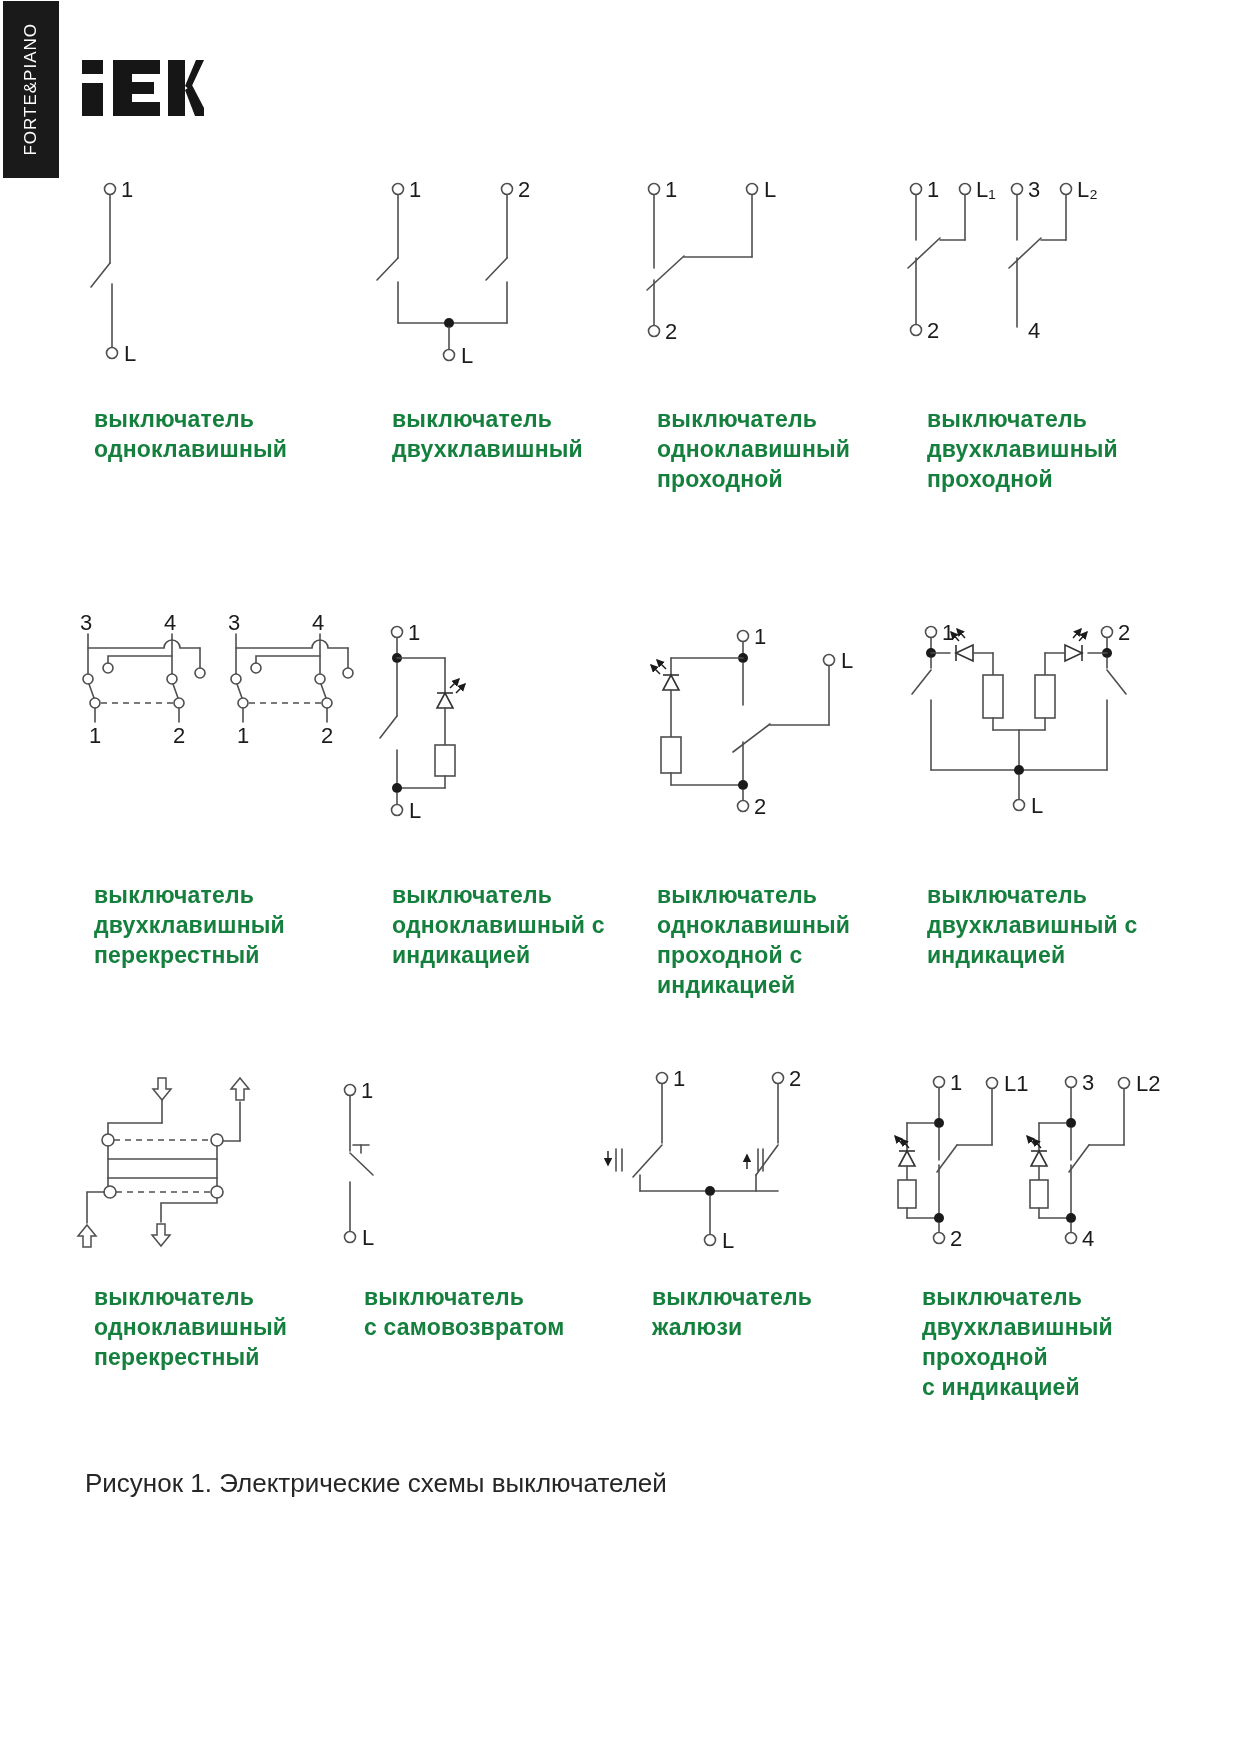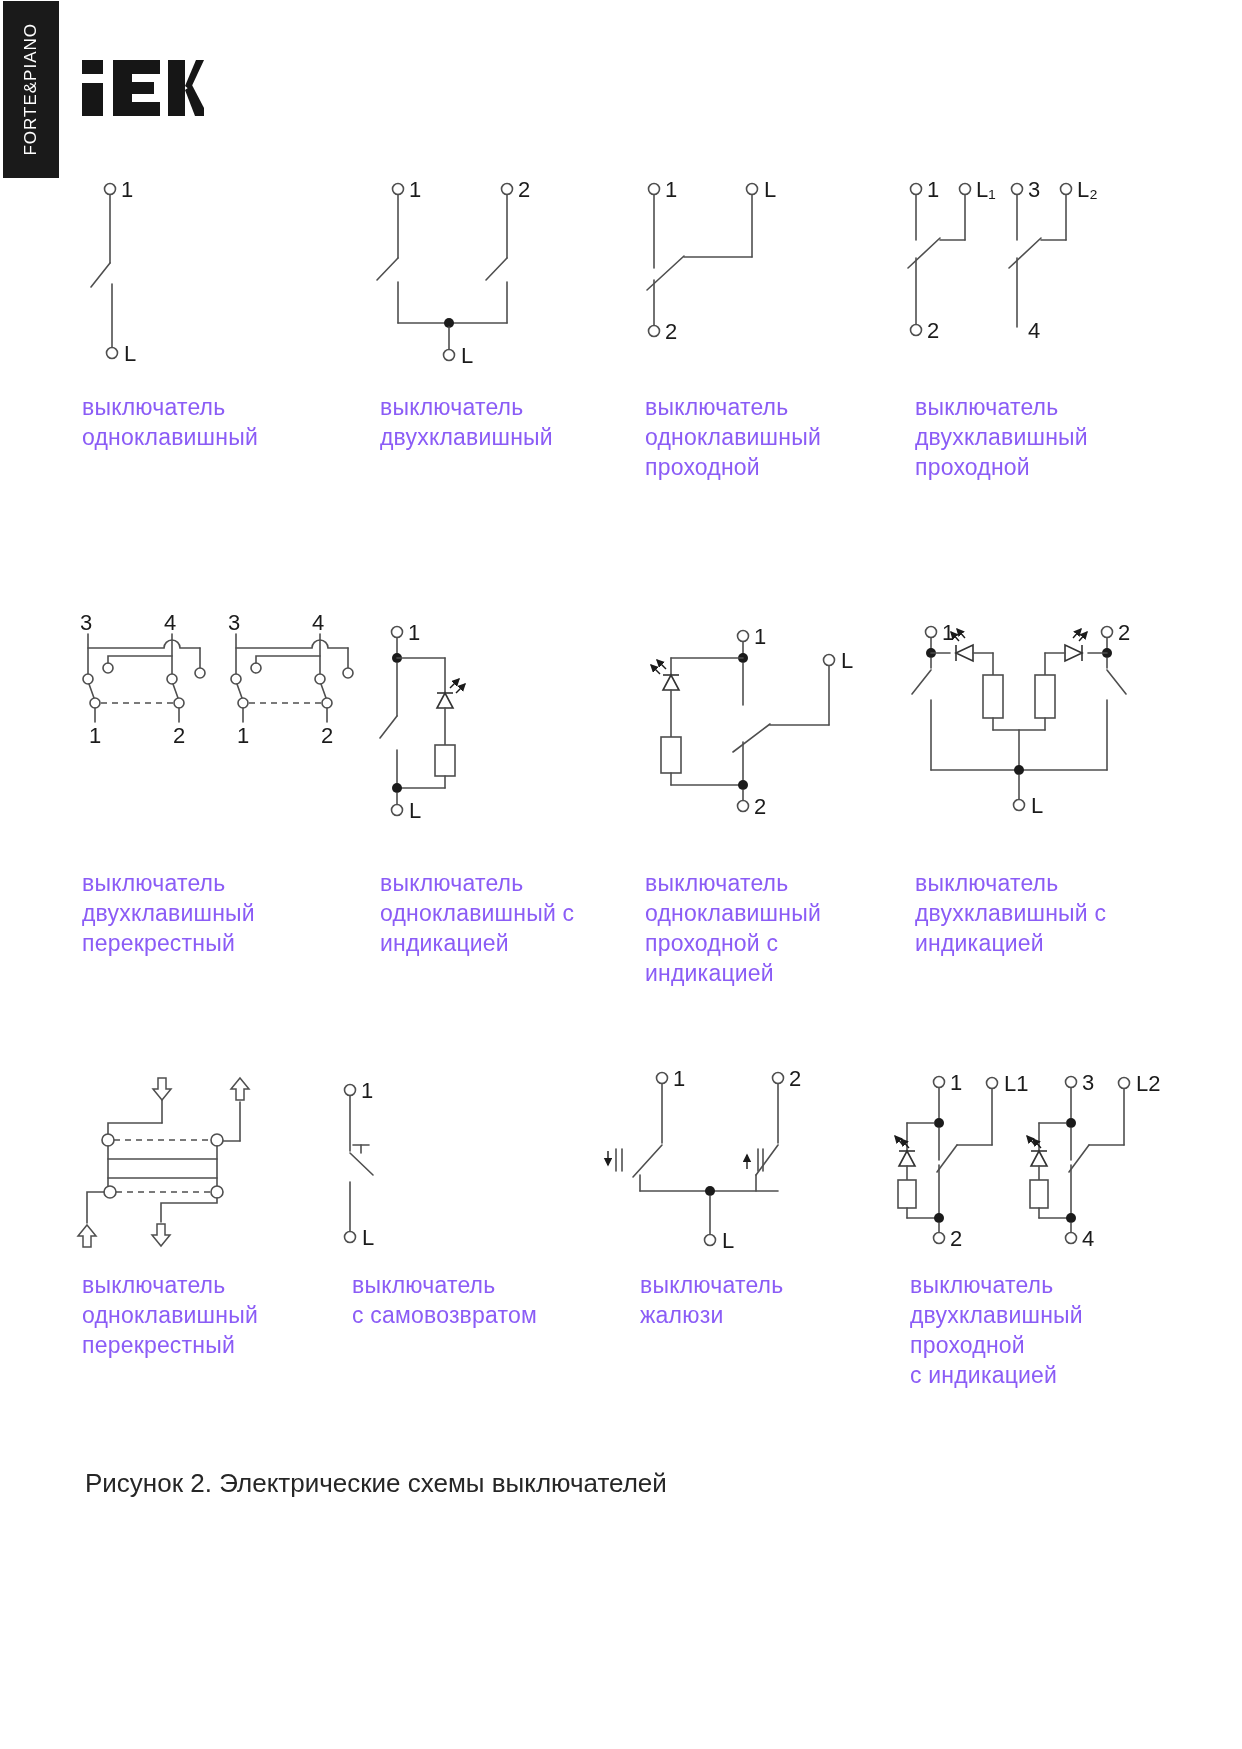--- a/index.html
+++ b/index.html
@@ -4,22 +4,22 @@
 <style>
   html,body{margin:0;padding:0;background:#fff;}
   .page{position:relative;width:1242px;height:1749px;background:#fff;overflow:hidden;
         font-family:"Liberation Sans","DejaVu Sans",sans-serif;}
   .sidebar{position:absolute;left:3px;top:1px;width:56px;height:177px;background:#1a1a1a;
            display:flex;align-items:center;justify-content:center;}
   .sidebar span{color:#fff;font-size:17px;letter-spacing:1px;white-space:nowrap;
                 writing-mode:vertical-rl;transform:rotate(180deg);}
   .logo{position:absolute;left:82px;top:60px;}
   .cell{position:absolute;}
-  .cap{position:absolute;margin:0;font-size:23px;line-height:30px;color:#8b5cf6;
-       white-space:pre-line;letter-spacing:0.2px;}
+  .cap{position:absolute;margin:12px;font-size:23px;line-height:30px;color:#15803d;
+       white-space:pre-line;letter-spacing:0.2px;font-weight:bold;}
   .figcap{position:absolute;left:85px;top:1468px;margin:0;font-size:26px;color:#262626;}
   svg{overflow:visible;display:block;}
   .w{stroke:#4f4f4f;stroke-width:1.6;fill:none;stroke-linecap:round;}
   .dash{stroke:#4f4f4f;stroke-width:1.6;fill:none;stroke-dasharray:6 5;}
   .tc{fill:#fff;stroke:#4f4f4f;stroke-width:1.6;}
   .jd{fill:#1b1b1b;stroke:none;}
   .lbl{font-family:"Liberation Sans","DejaVu Sans",sans-serif;font-size:22px;fill:#1b1b1b;}
   .res{fill:#fff;stroke:#4f4f4f;stroke-width:1.6;}
   .led{fill:#fff;stroke:#333;stroke-width:1.6;stroke-linejoin:miter;}
   .aw{stroke:#1b1b1b;stroke-width:1.4;fill:none;}
@@ -456,15 +456,15 @@
 перекрестный</p>
   <p class="cap" style="left:352px;top:1270px;">выключатель
 с самовозвратом</p>
   <p class="cap" style="left:640px;top:1270px;">выключатель
 жалюзи</p>
   <p class="cap" style="left:910px;top:1270px;">выключатель
 двухклавишный
 проходной
 с индикацией</p>
 
-  <p class="figcap">Рисунок 2. Электрические схемы выключателей</p>
+  <p class="figcap">Рисунок 1. Электрические схемы выключателей</p>
 
 </div>
 
 </body></html>

